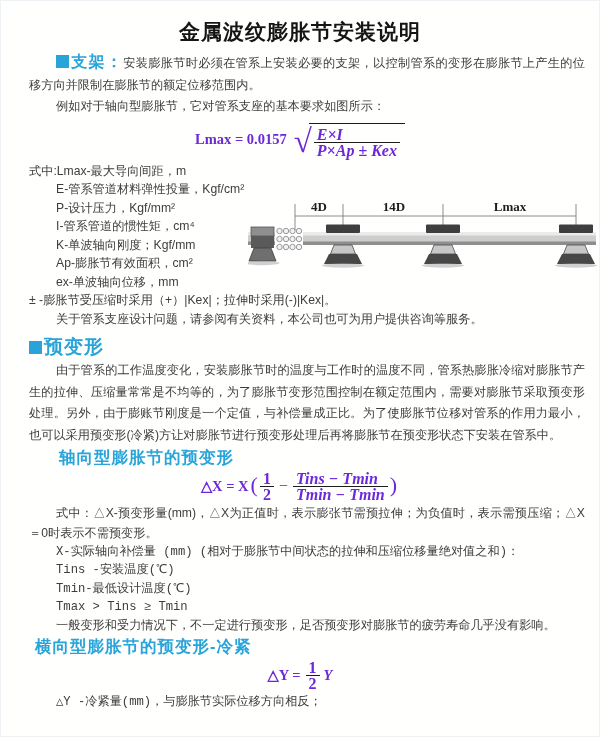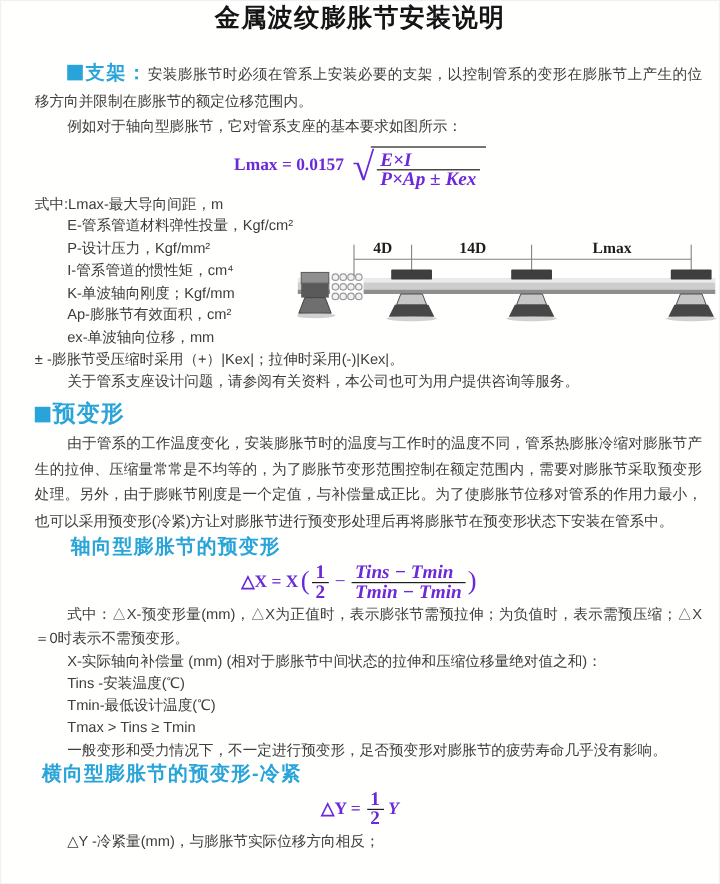--- a/index.html
+++ b/index.html
@@ -4,21 +4,21 @@
 <style>
   :root { --blue:#29a4d9; }
   * { box-sizing:border-box; }
   html,body { margin:0; padding:0; background:#ffffff; }
   .page {
     position:relative; width:600px; height:737px; overflow:hidden;
     background:#fffffe; border:1px solid #eef2f5;
     font-family:"Liberation Sans", sans-serif; color:#3d3d3d;
   }
   .title {
-    padding-top:0; text-align:center; font-size:21px; line-height:30px;
+    padding-top:16px; text-align:center; font-size:21px; line-height:30px;
     font-weight:bold; color:#151515; letter-spacing:1px;
   }
   .sec { margin:0 14px 0 28px; }
   .body-text { font-size:12.2px; line-height:21.5px; text-align:justify; }
   .hang { text-indent:27px; }
   .sq {
     display:inline-block; width:13px; height:13px; background:var(--blue);
     margin-right:2px; vertical-align:-1px;
   }
   .inline-head { color:var(--blue); font-size:16px; font-weight:bold; letter-spacing:1px; }
@@ -46,34 +46,34 @@
   .fgap { width:5px; }
   .fY { font-weight:bold; font-style:italic; font-size:14.5px; margin-left:4px; }
 
   
   .defs { margin:2px 14px 0 28px; font-size:12.2px; line-height:18.5px; }
   .defs .d1 { padding-left:27px; }
   .defs .dp { text-indent:27px; }
 
   
   .lines { margin:0 14px 0 28px; font-size:12.2px; line-height:18.4px; }
-  .lines .ln { padding-left:27px; }
+  .lines .ln { padding-left:27px;font-family:Liberation Mono, monospace; }
 
   
   .diagram { position:absolute; left:247px; top:193px; width:350px; height:100px; }
   .dim-label { font-family:"Liberation Serif", serif; font-weight:bold; font-size:13px; fill:#1e1e1e; text-anchor:middle; }
 </style>
 </head>
 <body>
 
 <div class="page">
 
   <div class="title">金属波纹膨胀节安装说明</div>
 
-  <div class="sec" style="margin-top:20px;">
+  <div class="sec" style="margin-top:4px;">
     <p class="body-text hang" style="margin:0;"><span class="sq"></span><span class="inline-head">支架：</span><span>安装膨胀节时必须在管系上安装必要的支架，以控制管系的变形在膨胀节上产生的位移方向并限制在膨胀节的额定位移范围内。</span></p>
     <p class="body-text hang" style="margin:0;">例如对于轴向型膨胀节，它对管系支座的基本要求如图所示：</p>
   </div>
 
   <div class="formula f1">
     <span class="f-lhs">Lmax = 0.0157</span>
     <span class="sqrt">
       <span class="radical">√</span>
       <span class="sqrt-body">
         <span class="frac it">

